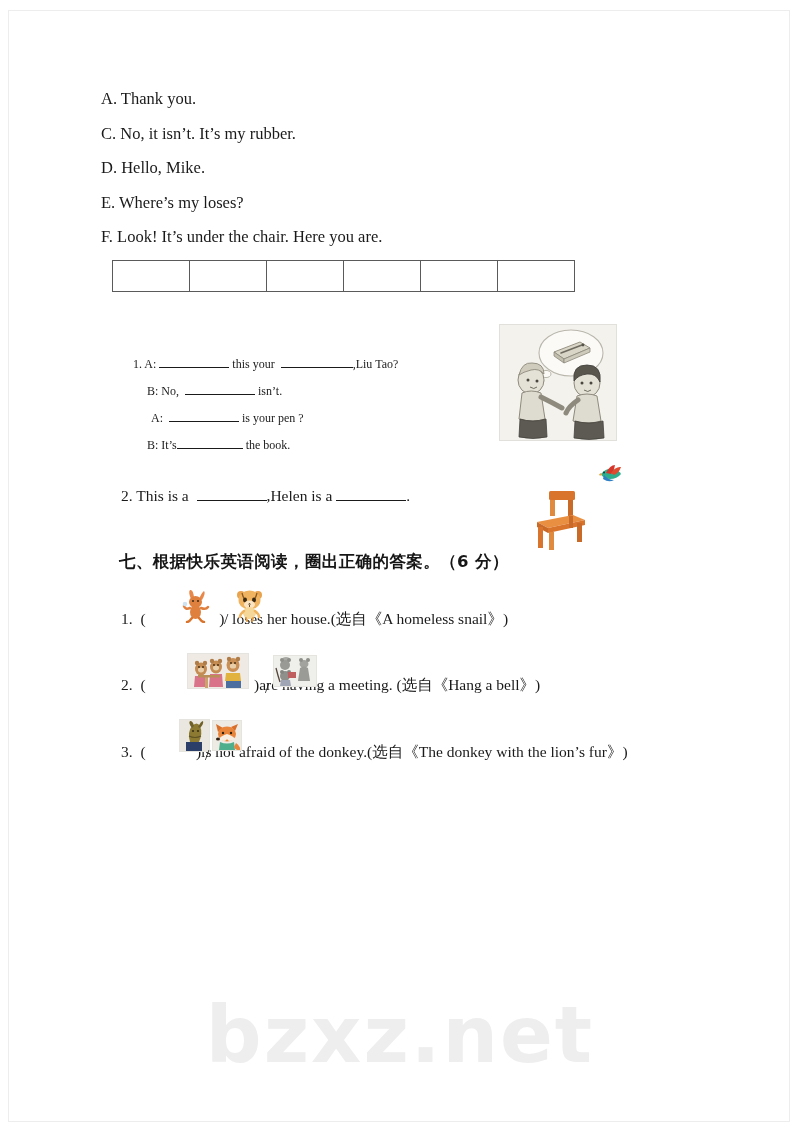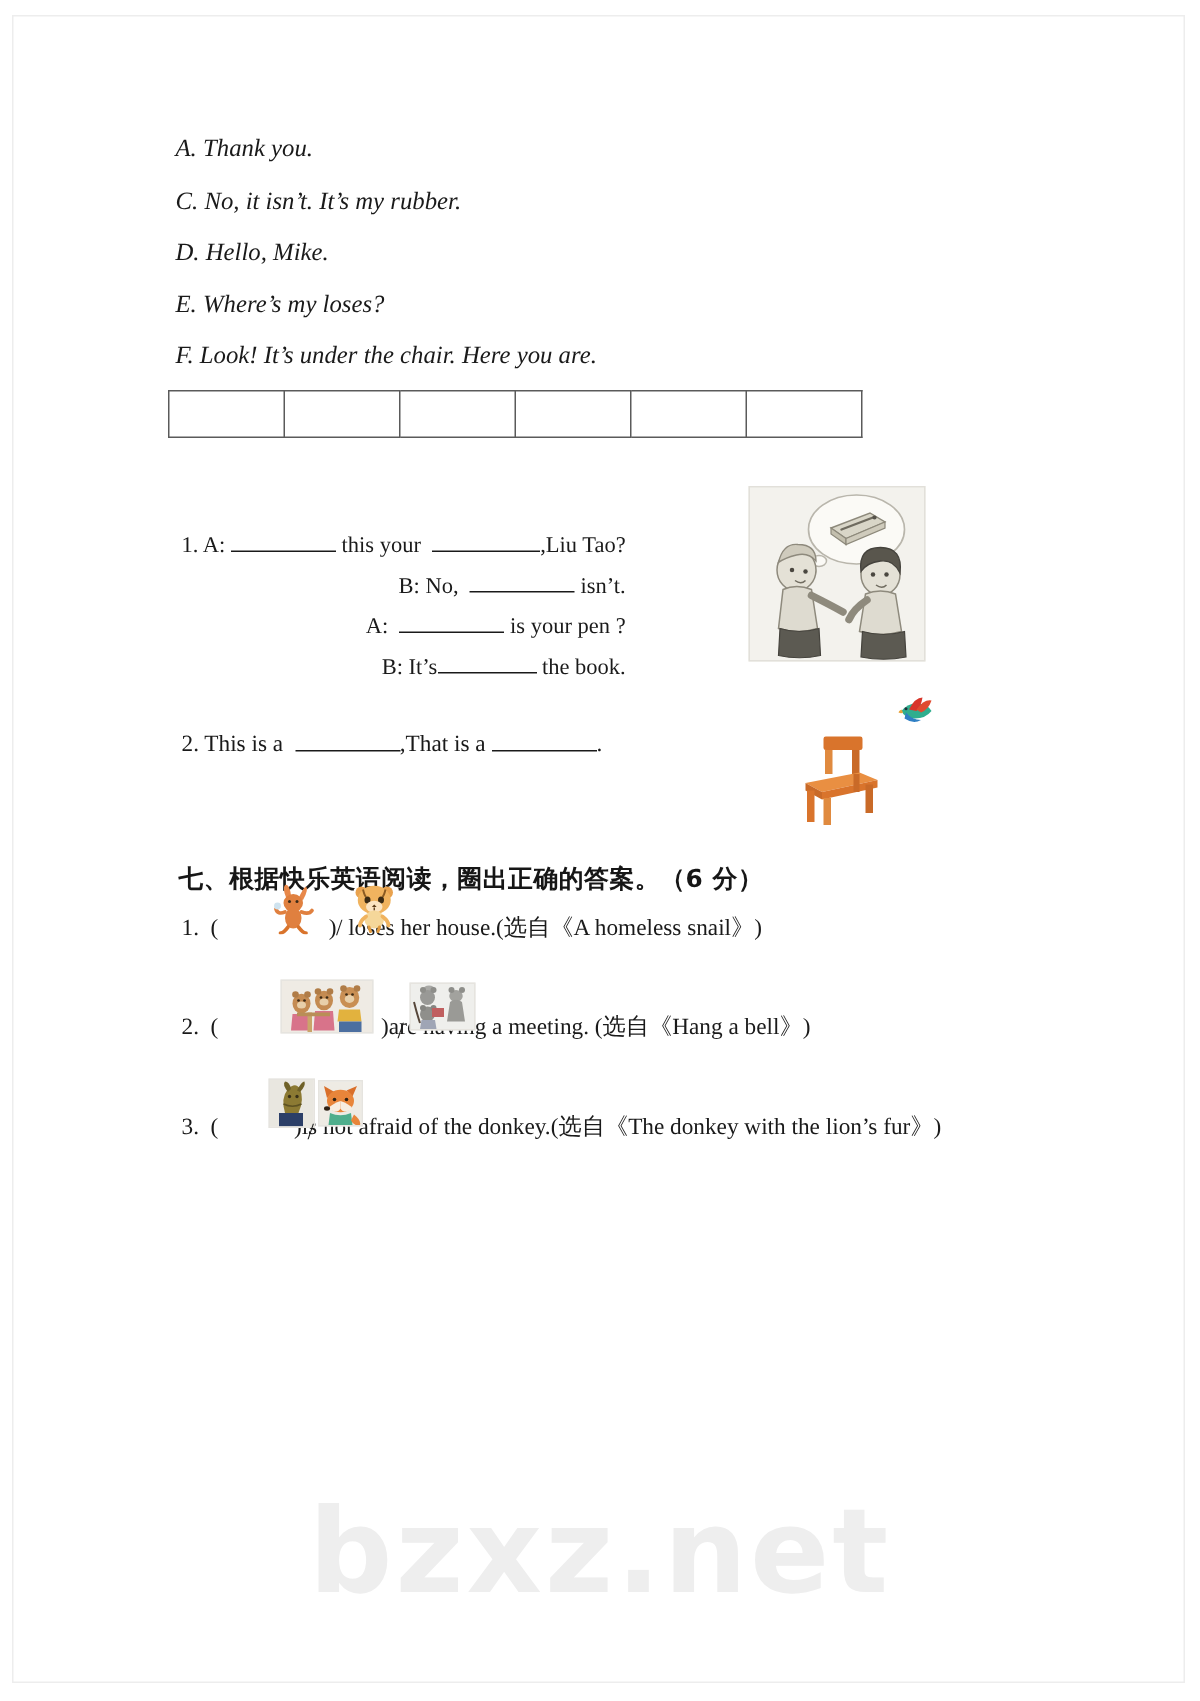--- a/index.html
+++ b/index.html
@@ -38,24 +38,23 @@
     font-size: 78px;
     letter-spacing: 2px;
     color: #eeeeee;
     user-select: none;
     line-height: 1;
   }
 
   
   .opt-list {
     position: absolute;
-    left: 108px;
+    left: 92px;
     top: 80px;
     width: 600px;
-    font-style: italic;
   }
   .opt-line {
     font-size: 16.5px;
     line-height: 1;
     margin-bottom: 18px;
     white-space: pre;
   }
 
   
   .ans-table {
@@ -77,30 +76,29 @@
   .sec-head {
     position: absolute;
     font-family: "DejaVu Sans", "Liberation Sans", sans-serif;
     font-weight: bold;
     font-size: 16.5px;
     letter-spacing: 0.4px;
     white-space: pre;
     color: #161616;
   }
   #sec6-head { left: 110px; top: 310px; }
-  #sec7-head { left: 110px; top: 564px; }
+  #sec7-head { left: 110px; top: 540px; }
 
   
   .q6-1 {
     position: absolute;
-    left: 112px;
+    left: 124px;
     top: 340px;
-    font-size: 15px;
+    font-size: 12px;
     line-height: 27px;
-    text-align: right;
   }
   .q6-1 .row { white-space: pre; }
   .q6-1 .row.indent { padding-left: 14px; }
   .q6-1 .row.indent2 { padding-left: 18px; }
 
   .blank {
     display: inline-block;
     border-bottom: 1px solid #1a1a1a;
     height: 0.95em;
     vertical-align: baseline;
@@ -207,21 +205,21 @@
     </table>
 
 
   <div class="q6-1">
     <div class="row"><span>1. A:</span> <span class="blank b70"></span><span> this your </span> <span class="blank b72"></span><span>,Liu Tao?</span></div>
     <div class="row indent"><span>B: No,</span>  <span class="blank b70"></span><span> isn’t.</span></div>
     <div class="row indent2"><span>A:</span>  <span class="blank b70"></span><span> is your pen ?</span></div>
     <div class="row indent"><span>B: It’s</span><span class="blank b66"></span><span> the book.</span></div>
   </div>
 
-  <div class="q6-2"><span>2. This is a  </span><span class="blank b70"></span><span>,That is a </span><span class="blank b70"></span><span>.</span></div>
+  <div class="q6-2"><span>2. This is a  </span><span class="blank b70"></span><span>,Helen is a </span><span class="blank b70"></span><span>.</span></div>
 
   <div class="kids-pic">
     <svg width="116" height="115" viewBox="0 0 116 115">
       <rect width="116" height="115" fill="#f3f2ed"></rect>
 
       <ellipse cx="71" cy="28" rx="32" ry="23" fill="#fbfaf6" stroke="#b9b6ac" stroke-width="1.1"></ellipse>
 
       <g transform="translate(52,13)">
         <path d="M2 14 L28 4 L38 10 L12 21 Z" fill="#d9d6c8" stroke="#8d897b" stroke-width="0.9"></path>
         <path d="M2 14 L12 21 L12 25 L2 18 Z" fill="#c3bfae" stroke="#8d897b" stroke-width="0.8"></path>

